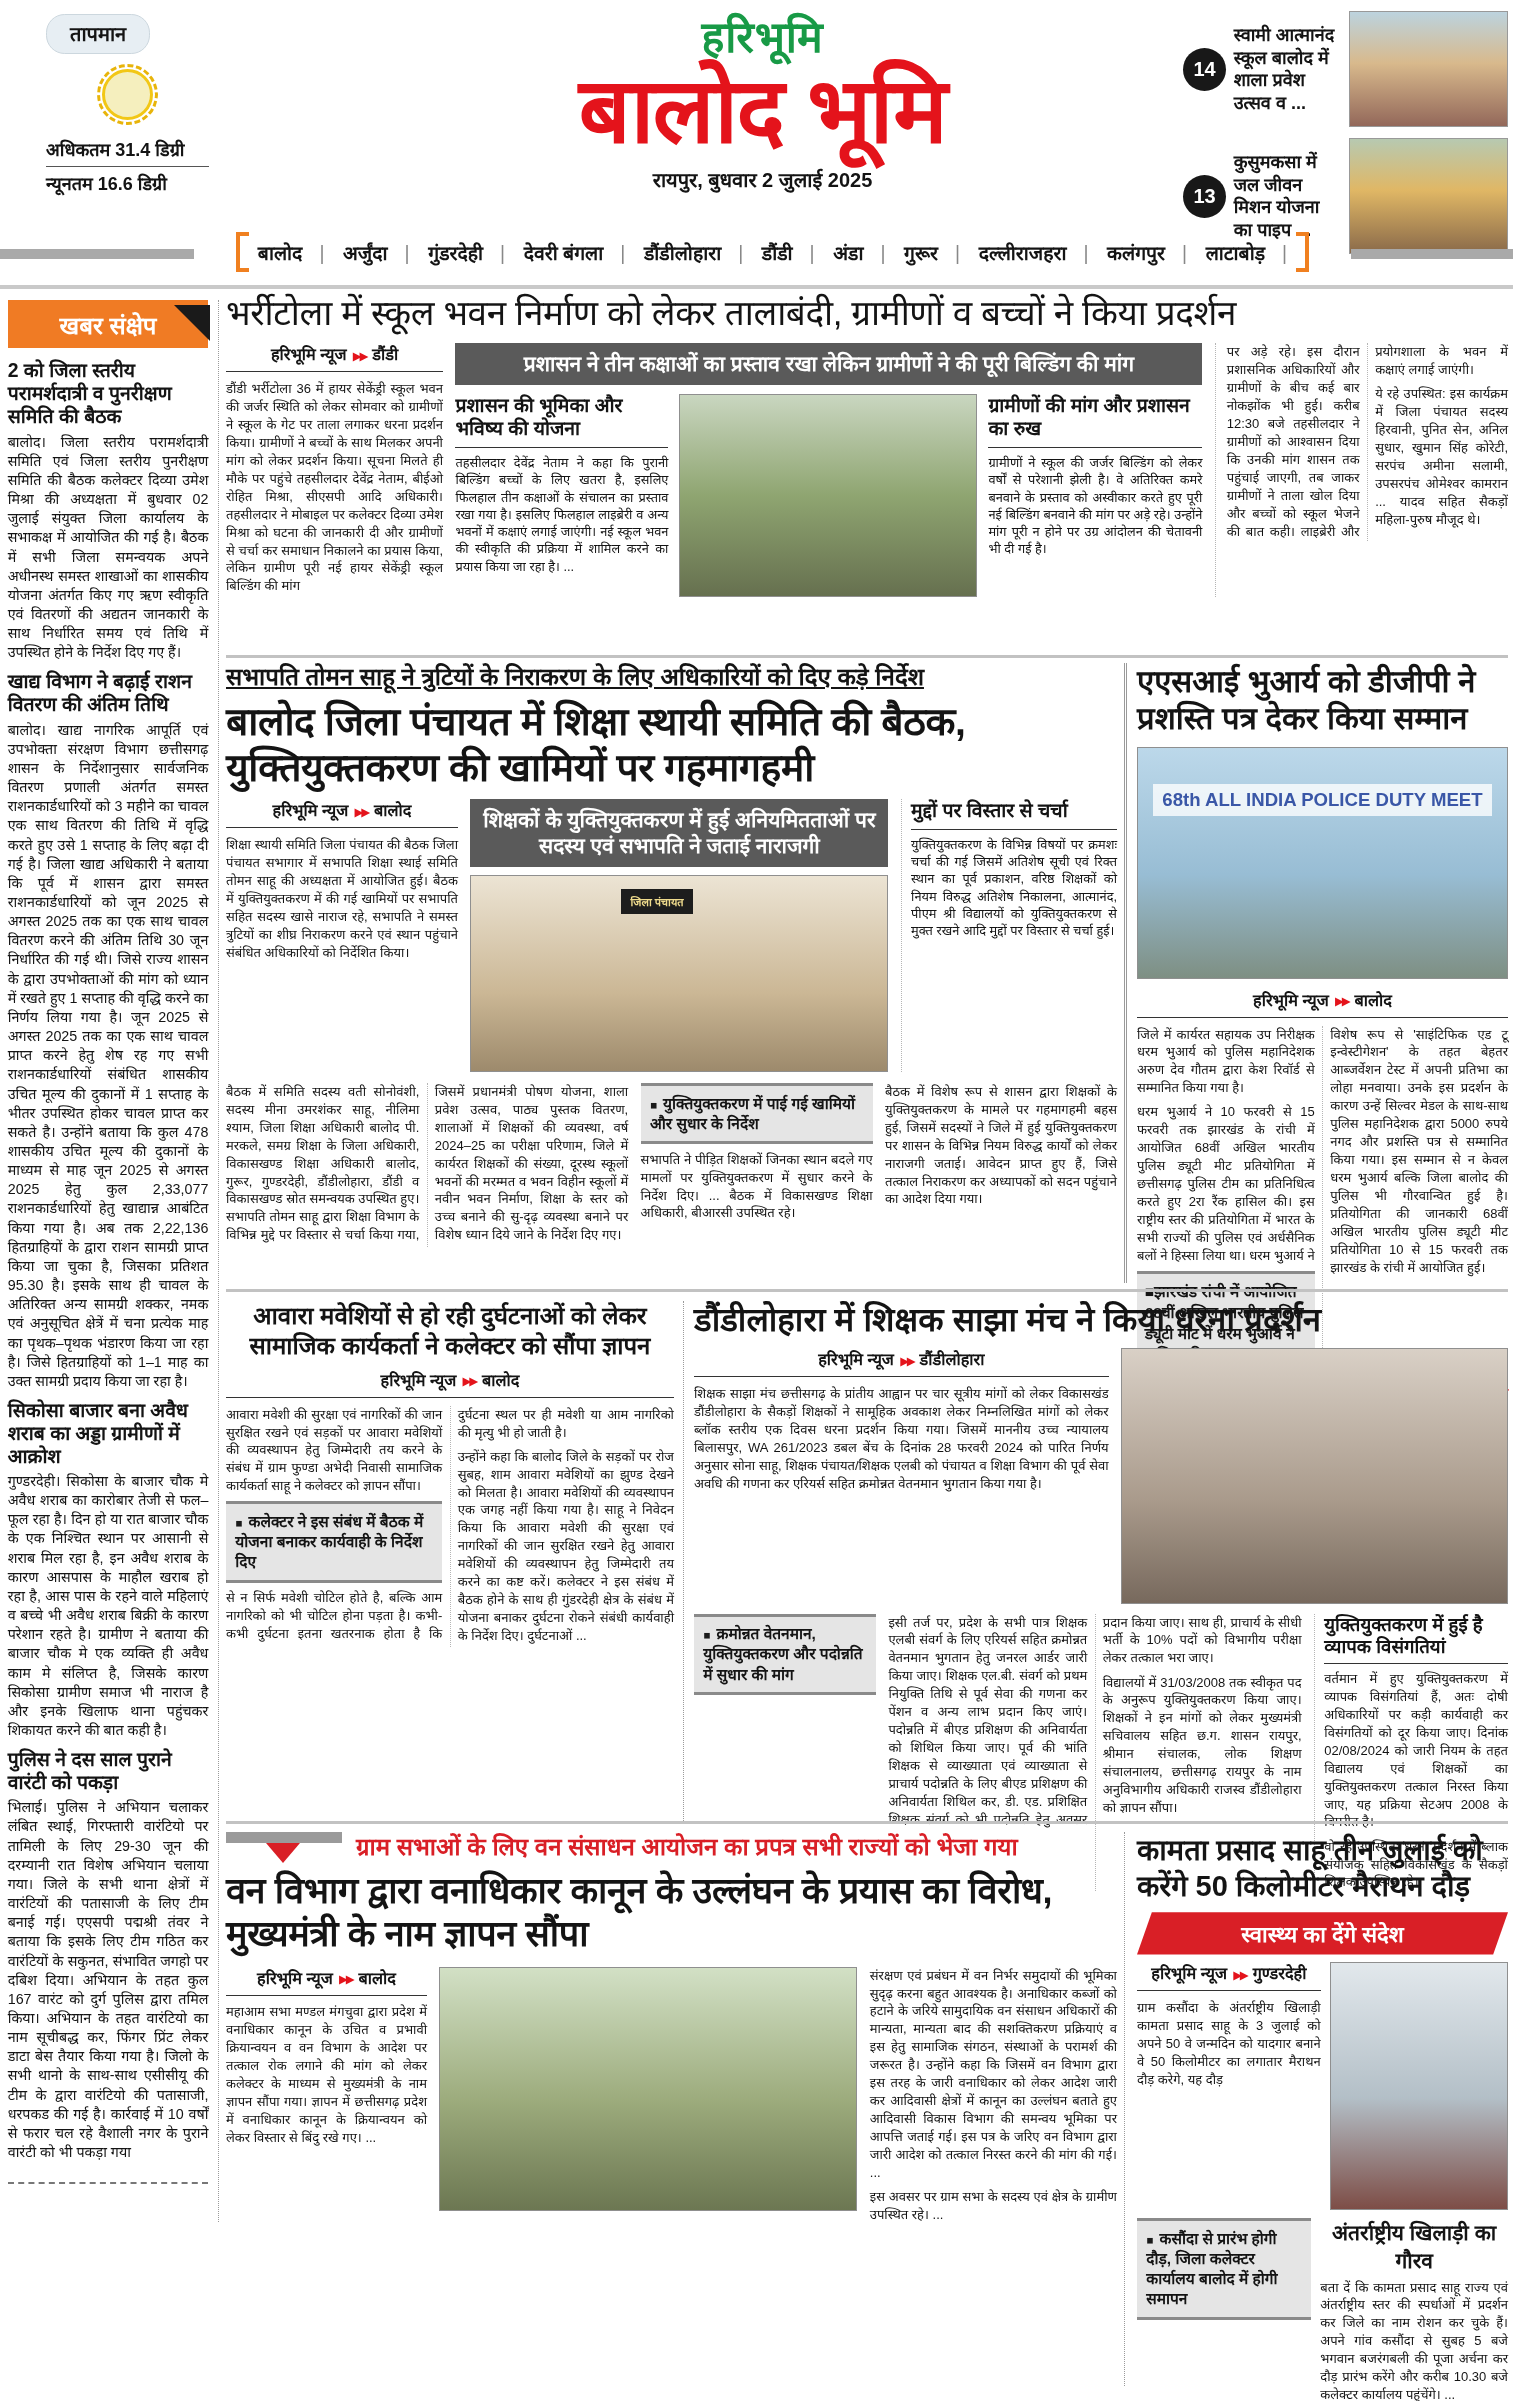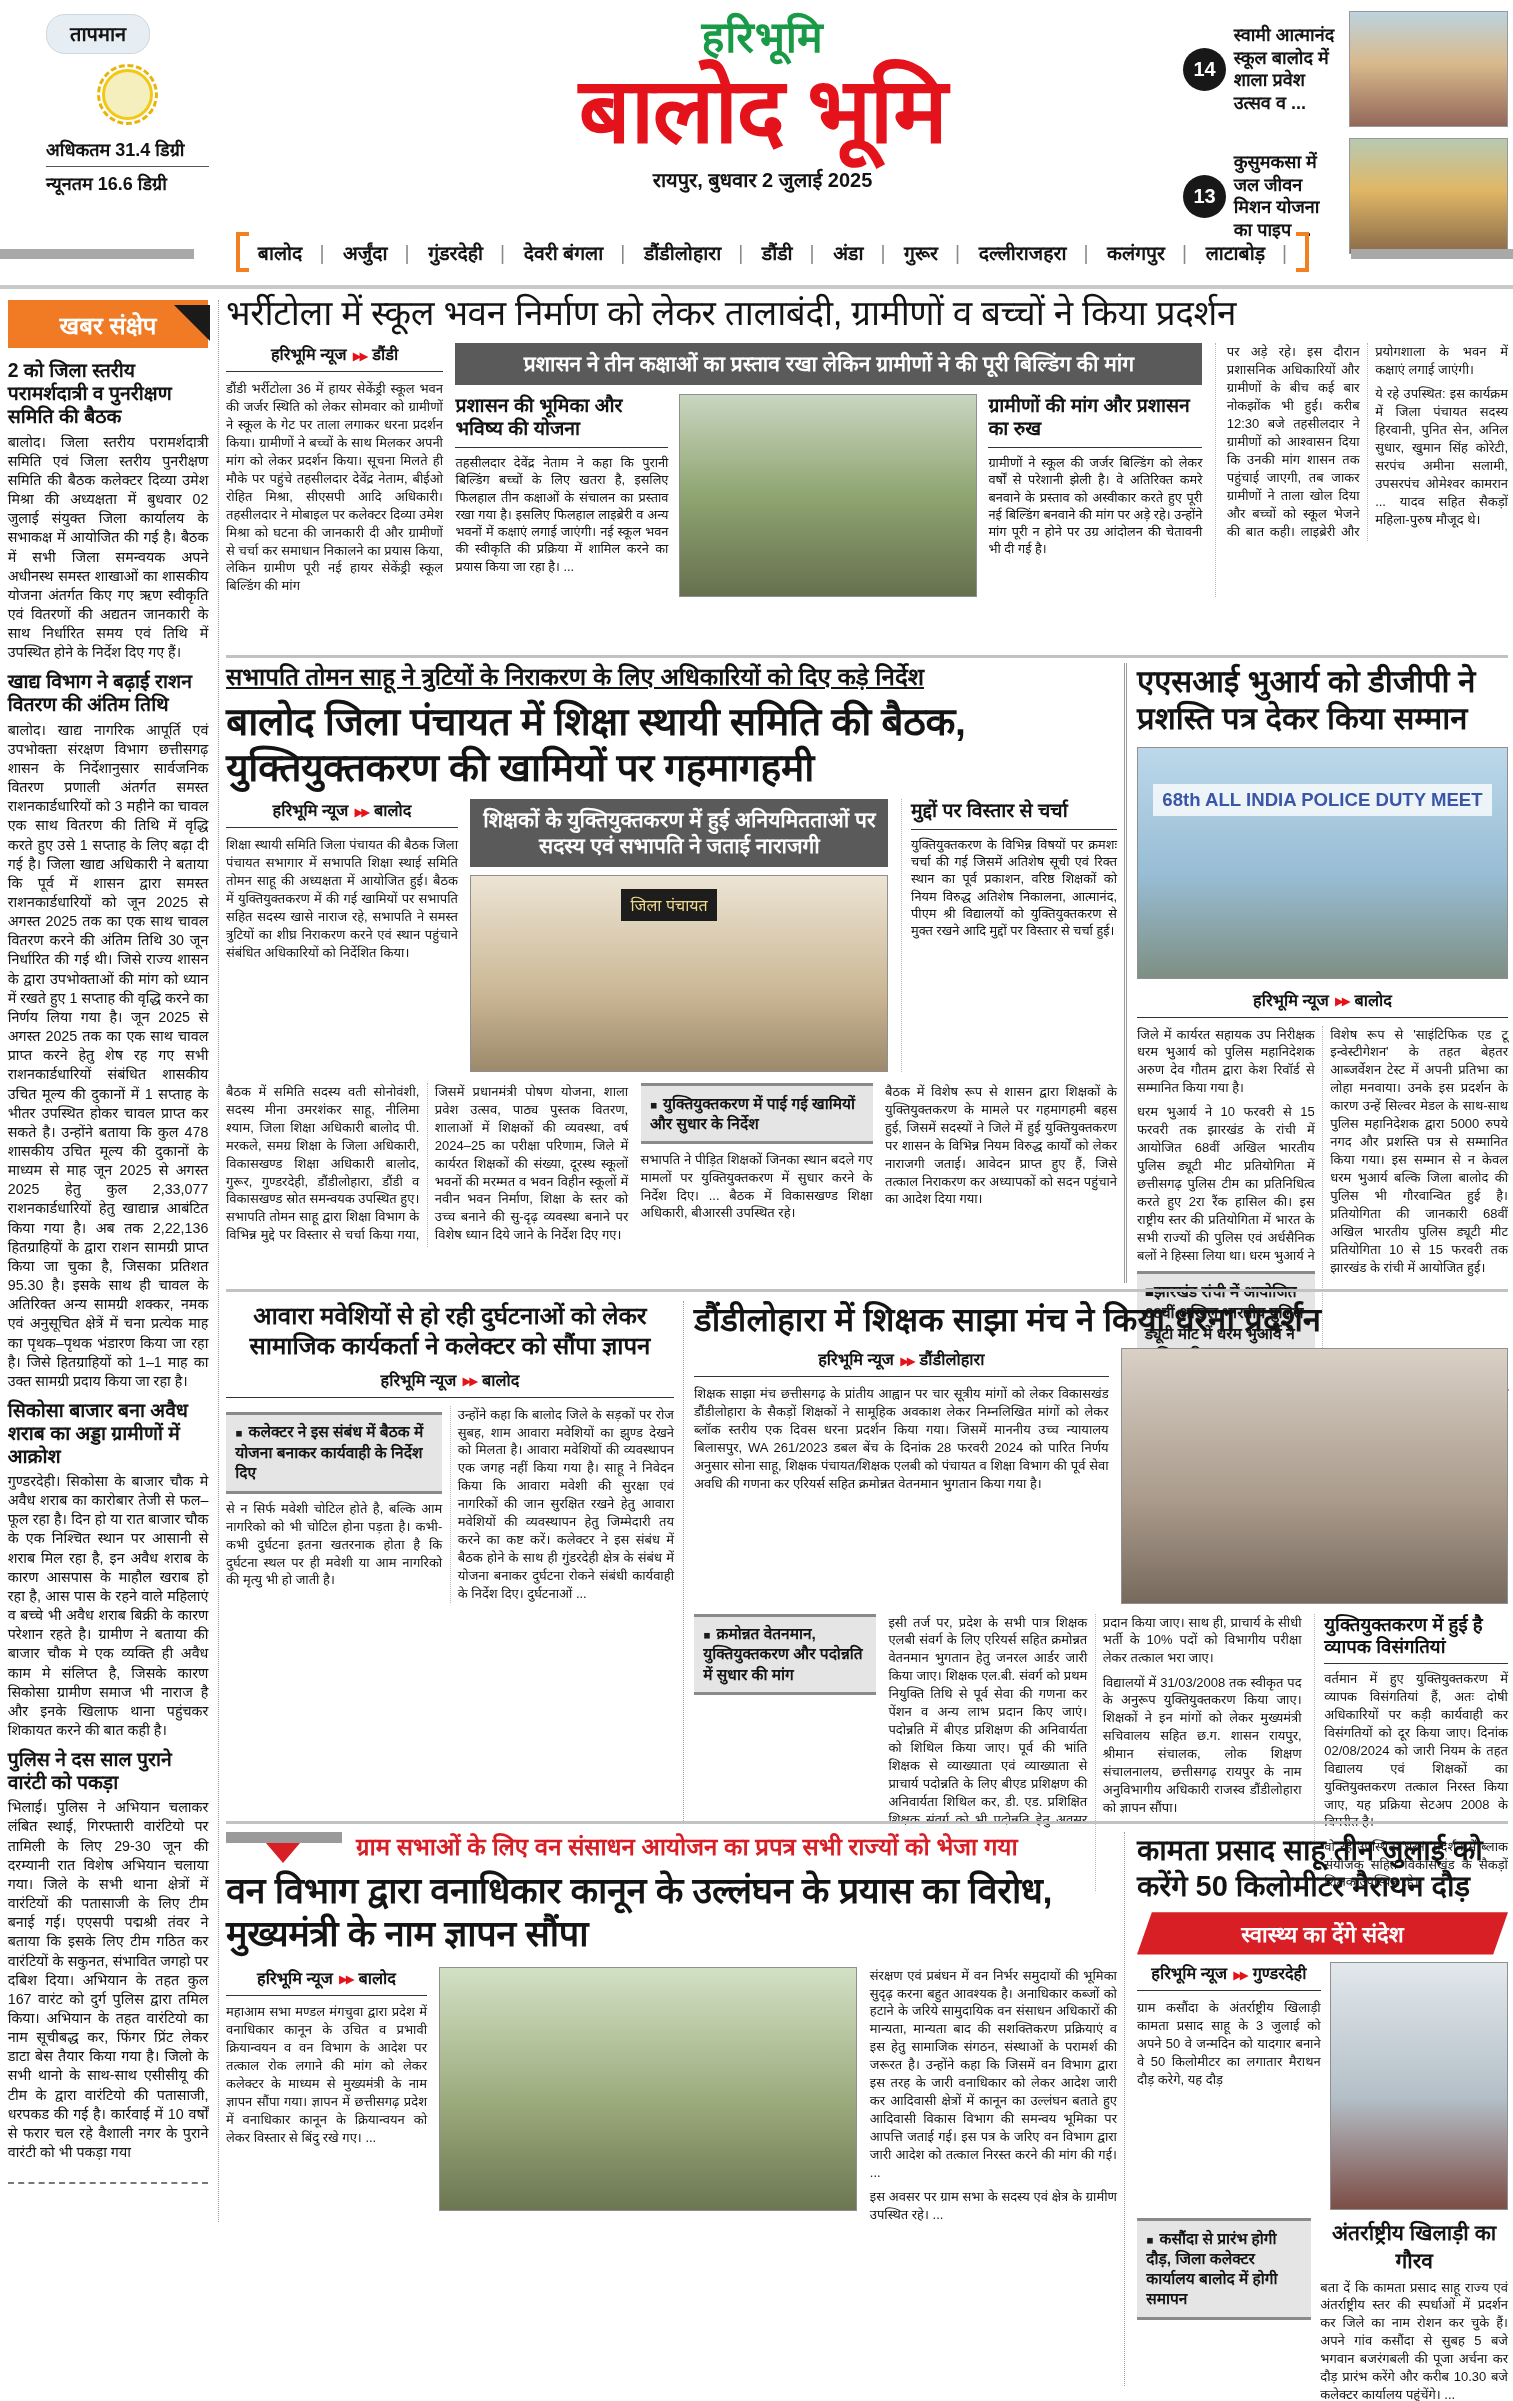--- a/index.html
+++ b/index.html
@@ -64,21 +64,21 @@
   .photo{position:relative;border:0.8px solid #8f8f8f}
   .ph-crowd{background:linear-gradient(180deg,#c9d6c0 0%,#8fa571 50%,#66704f 100%)}
   .ph-meet{background:linear-gradient(180deg,#ece4d4 0%,#cbb795 60%,#9d8a6c 100%)}
   .ph-police{background:linear-gradient(180deg,#bcd8ea 0%,#98bdd4 55%,#7e8f83 100%)}
   .ph-teach{background:linear-gradient(180deg,#d9d0c6 0%,#a99a8b 60%,#77695d 100%)}
   .ph-forest{background:linear-gradient(180deg,#d2e0c5 0%,#9cab7c 55%,#6c7752 100%)}
   .ph-run{background:linear-gradient(180deg,#e2e8ec 0%,#b3bfc7 55%,#7d4d46 100%)}
   .photo .band{position:absolute;left:4%;right:4%;top:16%;background:rgba(255,255,255,.78);
         color:#3a57a7;font-weight:800;text-align:center;font-size:18.6px;padding:4.6px 3.1px}
   .photo .board{position:absolute;left:36%;top:7%;background:#1d1d1d;color:#efdb8d;
-        font-size:16px;font-weight:400;padding:4.6px 9.3px;text-align:left}
+        font-size:11px;font-weight:700;padding:4.6px 9.3px;text-align:left}
   .more{font-weight:800;color:#e4131b;font-size:15.5px;display:flex;gap:4.6px;align-items:center;
         justify-content:flex-end;margin-top:6.2px}
   .more .arrows::before{font-size:14px}
   .cols2{column-count:2;column-gap:15.5px;column-rule:1.5px dotted #b5b5b5}
   .cols2 p,.cols3 p{margin-bottom:6.2px}
   .rule{background:#c2c2c2;height:3.1px}
   .vsep-dot{border-left:1.5px dotted #9a9a9a}
   .vsep-dbl{border-left:3.9px double #9a9a9a}
   
   .a-school{left:226px;top:293px;width:1282px}
@@ -328,20 +328,21 @@
 <div class="abs rule rule2"></div>
 
 <section class="abs a-cattle">
   <h1>आवारा मवेशियों से हो रही दुर्घटनाओं को लेकर सामाजिक कार्यकर्ता ने कलेक्टर को सौंपा ज्ञापन</h1>
   <div class="byline">
     <span>हरिभूमि न्यूज</span>
     <span class="arrows"></span>
     <span>बालोद</span>
   </div>
   <div class="cols2">
+    <p class="bt">आवारा मवेशी की सुरक्षा एवं नागरिकों की जान सुरक्षित रखने एवं सड़कों पर आवारा मवेशियों की व्यवस्थापन हेतु जिम्मेदारी तय करने के संबंध में ग्राम फुण्डा अभेदी निवासी सामाजिक कार्यकर्ता साहू ने कलेक्टर को ज्ञापन सौंपा।</p>
     <div class="gbox" style="margin:6.2px 0;break-inside:avoid">
       <span class="sq">■</span><span>कलेक्टर ने इस संबंध में बैठक में योजना बनाकर कार्यवाही के निर्देश दिए</span>
     </div>
     <p class="bt">से न सिर्फ मवेशी चोटिल होते है, बल्कि आम नागरिको को भी चोटिल होना पड़ता है। कभी-कभी दुर्घटना इतना खतरनाक होता है कि दुर्घटना स्थल पर ही मवेशी या आम नागरिको की मृत्यु भी हो जाती है।</p>
     <p class="bt">उन्होंने कहा कि बालोद जिले के सड़कों पर रोज सुबह, शाम आवारा मवेशियों का झुण्ड देखने को मिलता है। आवारा मवेशियों की व्यवस्थापन एक जगह नहीं किया गया है। साहू ने निवेदन किया कि आवारा मवेशी की सुरक्षा एवं नागरिकों की जान सुरक्षित रखने हेतु आवारा मवेशियों की व्यवस्थापन हेतु जिम्मेदारी तय करने का कष्ट करें। कलेक्टर ने इस संबंध में बैठक होने के साथ ही गुंडरदेही क्षेत्र के संबंध में योजना बनाकर दुर्घटना रोकने संबंधी कार्यवाही के निर्देश दिए। दुर्घटनाओं ...</p>
   </div>
 </section>
 
 <div class="abs vsep-dot sep-mid"></div>
 

